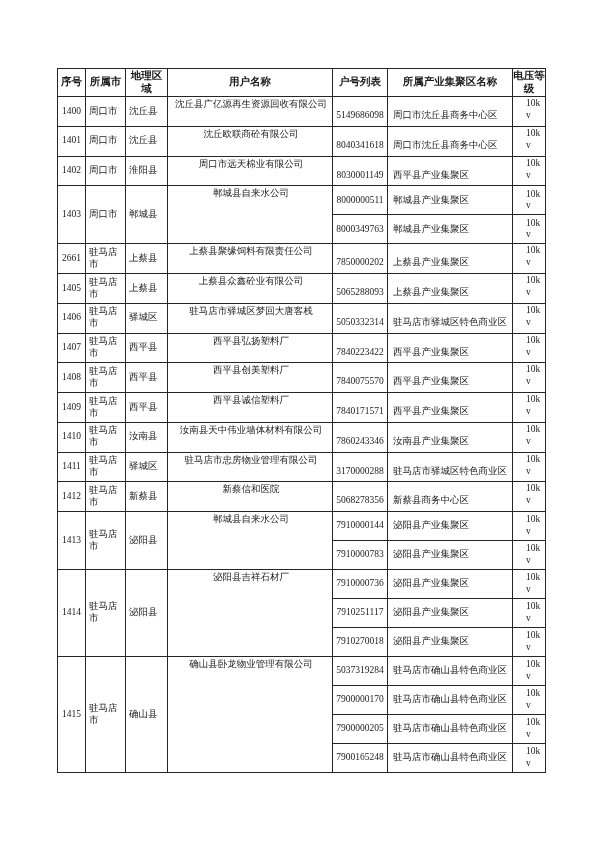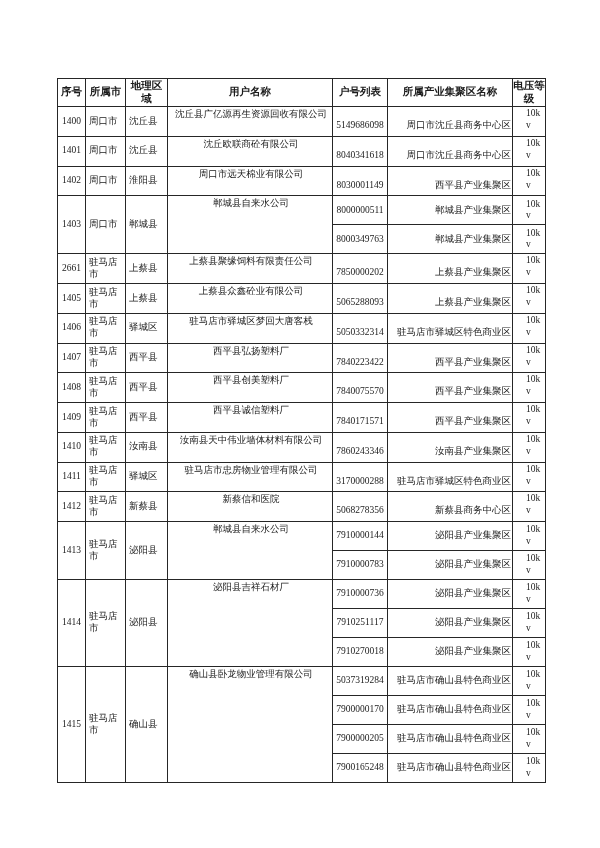--- a/index.html
+++ b/index.html
@@ -12,21 +12,21 @@
   }
   .page {
     position: relative;
     width: 600px;
     height: 848px;
     background: #ffffff;
   }
   table.user-table {
     position: absolute;
     left: 57px;
-    top: 78px;
+    top: 68px;
     width: 488px;
     border-collapse: collapse;
     table-layout: fixed;
     font-family: "Liberation Serif", "DejaVu Serif", serif;
     color: #1b1b1b;
   }
   table.user-table td,
   table.user-table th {
     border: 1.5px solid #262626;
     overflow: hidden;
@@ -62,21 +62,21 @@
     text-align: center;
     vertical-align: top;
     padding: 2px 2px 0 4px;
   }
   .cell-account {
     text-align: center;
     font-size: 10px;
     margin-left: 12px;
   }
   .cell-cluster {
-    text-align: right;
+    text-align: left;
     padding-left: 5px;
   }
   .cell-voltage {
     text-align: left;
     padding-left: 13px;
     font-size: 10px;
   }
   tr.single td.cell-account,
   tr.single td.cell-cluster,
   tr.single td.cell-voltage {

